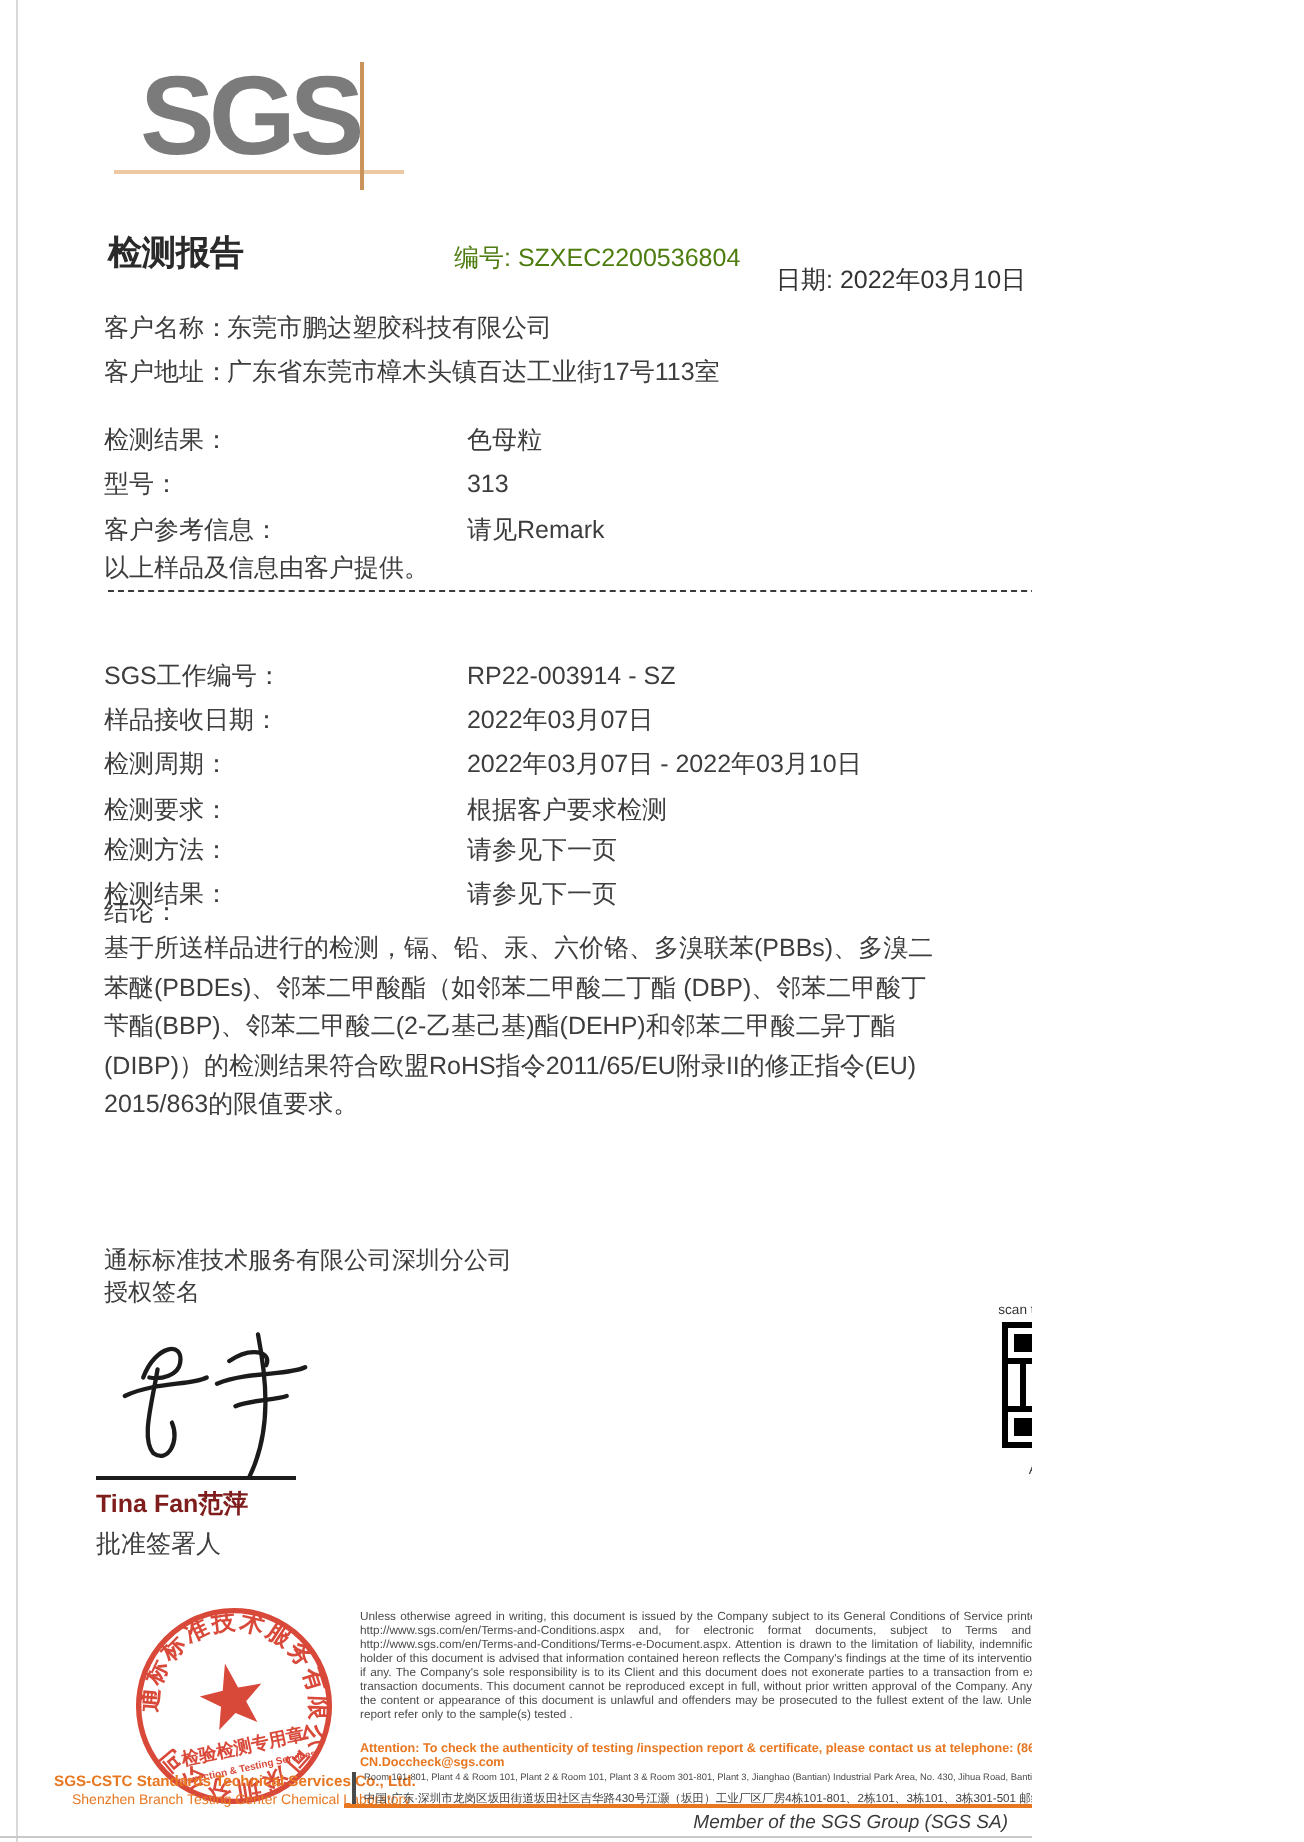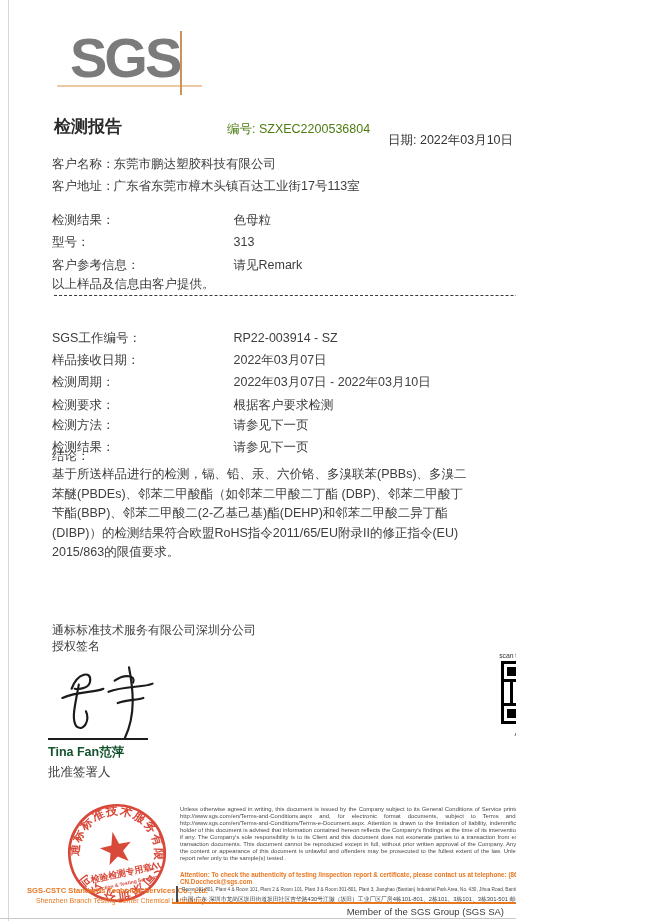--- a/index.html
+++ b/index.html
@@ -31,21 +31,21 @@
 
   .conclusion-row{position:absolute;left:52px;top:448px;font-size:12.5px;color:#3d3d3d;}
   .conclusion-label{display:inline-block;width:178px;vertical-align:top;font-family:Liberation Mono, monospace;}
   .conclusion-text{display:inline-block;width:415px;line-height:19.5px;vertical-align:top;}
 
   
   .company-name{left:52px;top:622px;font-size:12px;color:#3d3d3d;}
   .auth-label{left:52px;top:638px;font-size:12px;color:#3d3d3d;}
   .sig-svg{left:56px;top:658px;}
   .sig-line{left:48px;top:738px;width:100px;height:2px;background:#1c1c1c;}
-  .signer-name{left:48px;top:744px;font-size:12.5px;font-weight:bold;color:#14532d;}
+  .signer-name{left:48px;top:744px;font-size:12.5px;font-weight:bold;color:#7f1d1d;}
   .signer-role{left:48px;top:764px;font-size:12.5px;color:#3d3d3d;}
 
   .qr-block{left:490px;top:652px;width:84px;text-align:center;}
   .qr-caption-top{font-size:6.8px;color:#333;}
   .qr-code{margin-top:2px;}
   .qr-id{font-size:7.2px;color:#444;margin-top:1px;}
 
   
   .stamp-svg{left:60px;top:796px;transform:rotate(-12deg);}
   .company-en{left:27px;top:886px;font-size:7.6px;color:#e87722;font-weight:bold;white-space:nowrap;}
@@ -53,21 +53,21 @@
   .disclaimer{left:180px;top:806px;width:466px;font-size:5.9px;line-height:7px;color:#4a4a4a;text-align:justify;}
   .attention{left:180px;top:871px;width:466px;font-size:6.3px;line-height:7.3px;color:#e87722;font-weight:bold;}
   .addr-block{left:176px;top:886px;width:468px;border-left:2px solid #4a4a4a;padding-left:4px;box-sizing:border-box;}
   .addr-row{display:flex;align-items:baseline;}
   .addr-en{flex:1;font-size:4.7px;color:#4a4a4a;padding-right:4px;white-space:nowrap;overflow:hidden;}
   .website{font-size:5.6px;color:#4a4a4a;white-space:nowrap;}
   .addr-cn{flex:1;font-size:5.8px;color:#3f3f3f;padding-right:4px;white-space:nowrap;overflow:hidden;margin-top:3px;}
   .phone{font-size:5.8px;color:#3f3f3f;white-space:nowrap;margin-right:6px;}
   .email{font-size:5.6px;color:#4a4a4a;white-space:nowrap;}
   .footer-orange-line{left:172px;top:902px;width:470px;height:2px;background:#e87722;}
-  .member{right:12px;top:906px;font-size:9.5px;color:#3a3a3a;}
+  .member{right:12px;top:906px;font-size:9.5px;color:#3a3a3a;font-style:italic;}
 </style>
 </head>
 <body>
 
 <div class="page">
   <div class="abs edge-left"></div>
   <div class="abs edge-bottom"></div>
 
   <div class="abs logo-hline"></div>
   <div class="abs logo-text">SGS</div>

